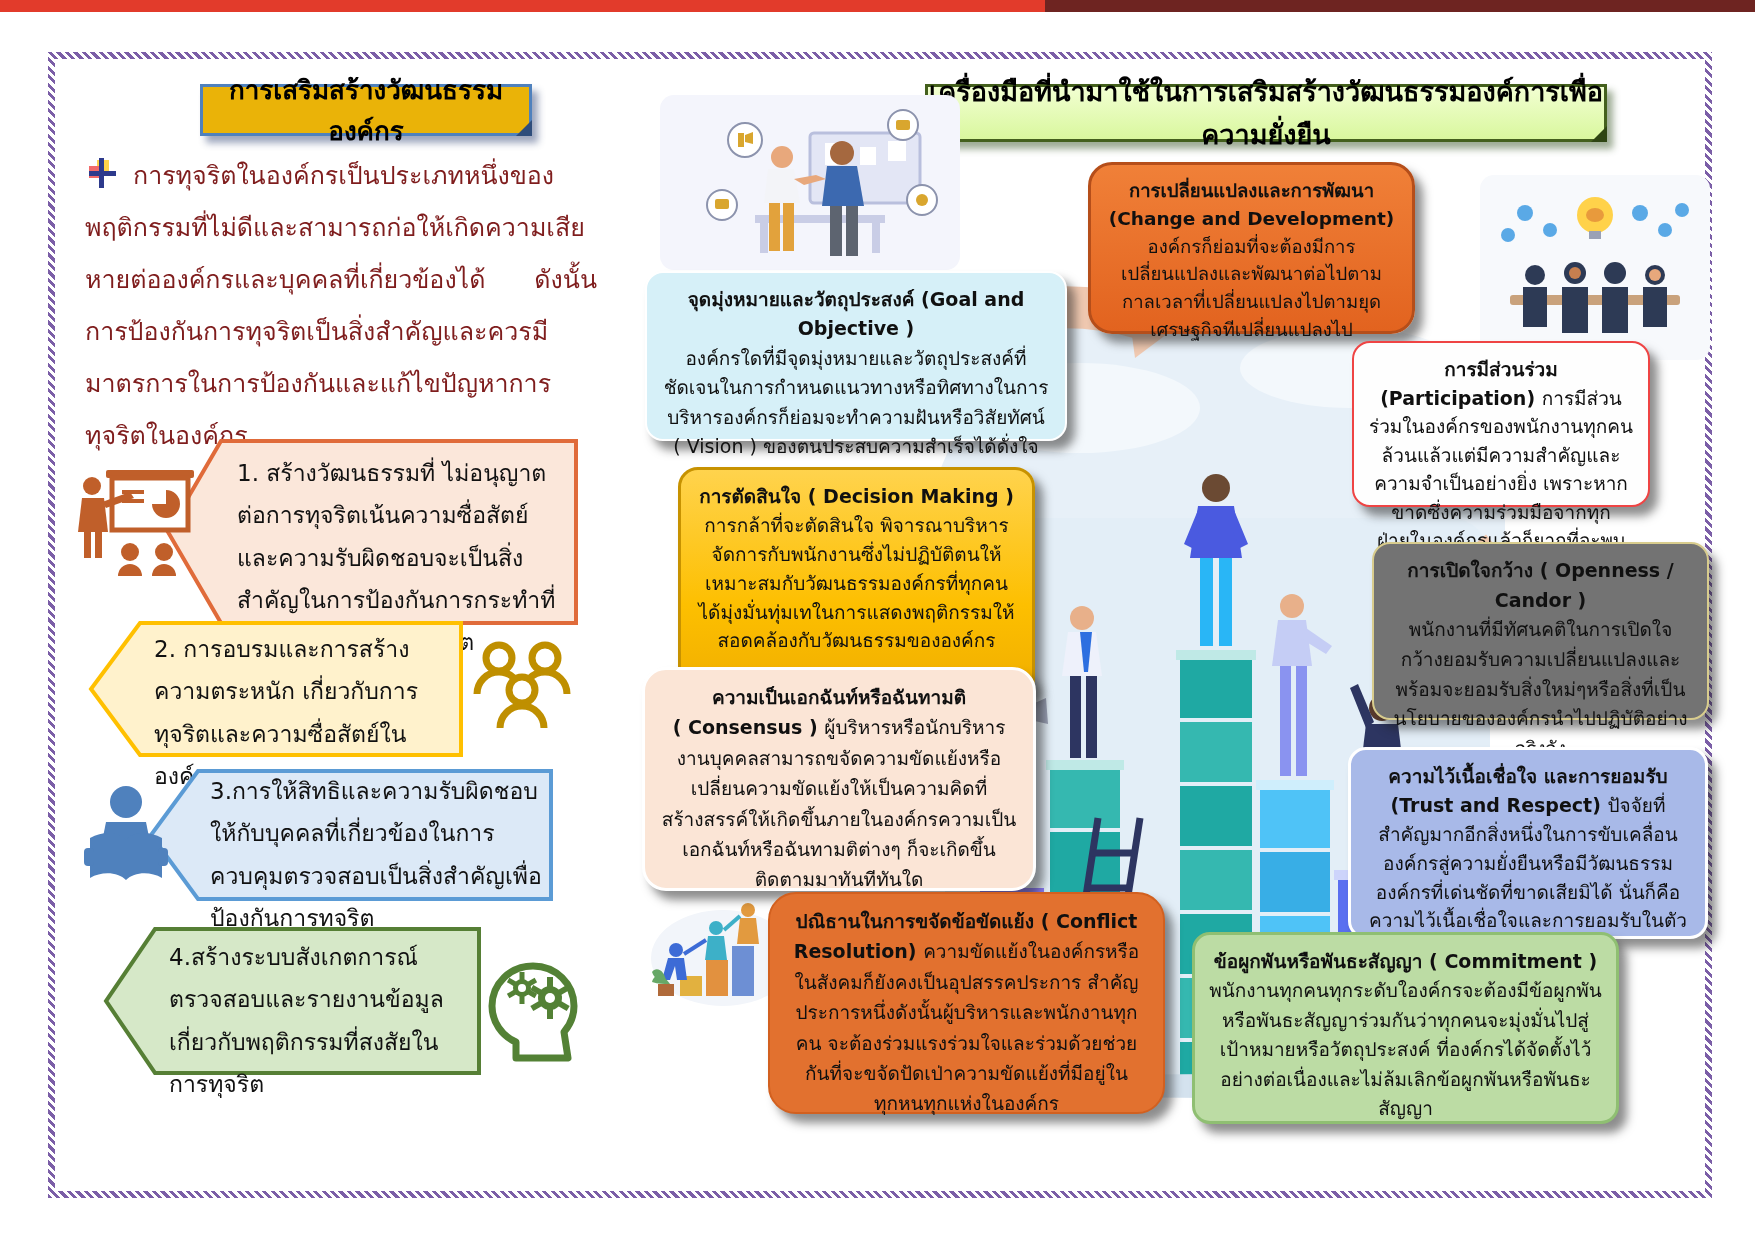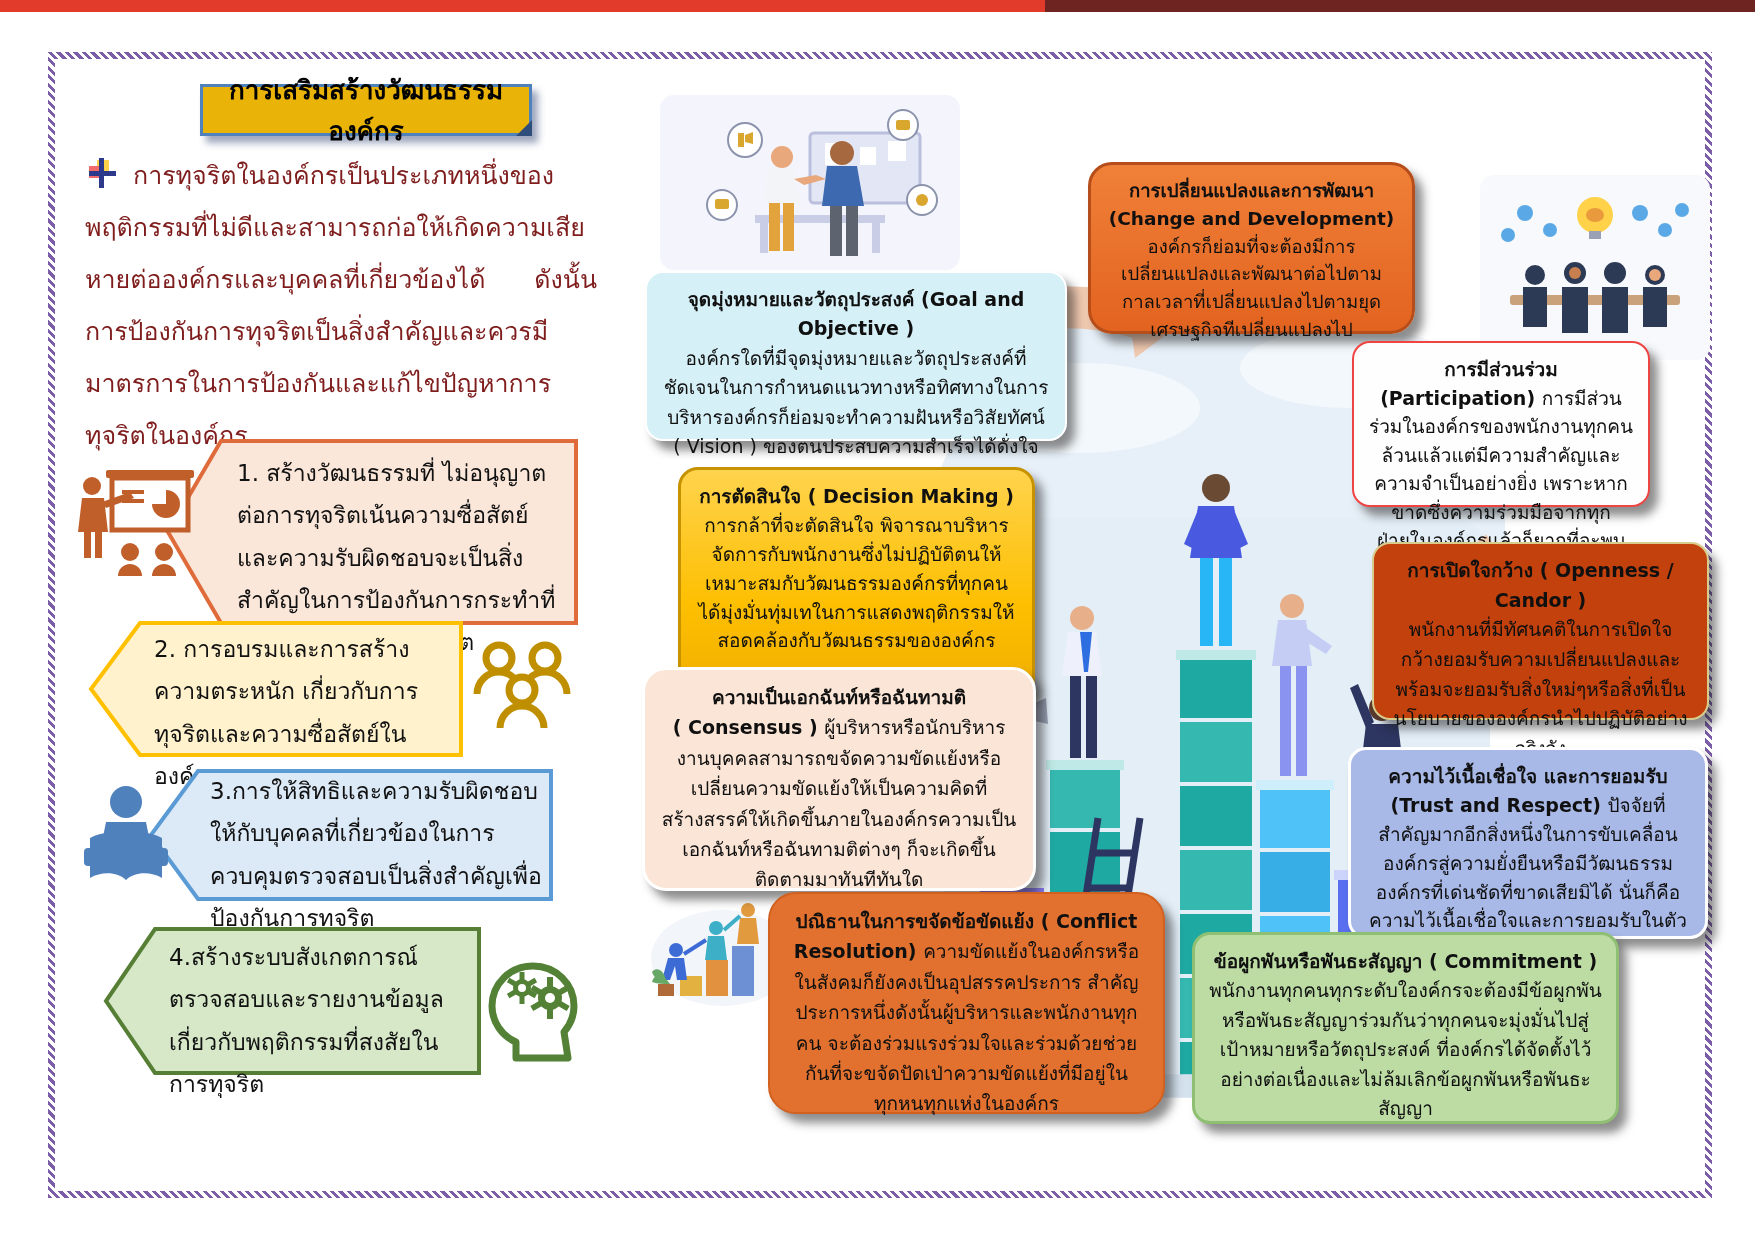--- a/index.html
+++ b/index.html
@@ -63,21 +63,21 @@
   .c-goal{left:645px; top:271px; width:422px; height:170px; background:#d6f0f8;
     border:2px solid #ffffff; font-size:19px; line-height:1.55;}
   .c-change{left:1088px; top:162px; width:327px; height:172px;
     background:linear-gradient(180deg,#f08038 0%,#e2631f 100%);
     border:3px solid #b54e1a; border-radius:24px; font-size:18.5px; line-height:1.5;}
   .c-part{left:1352px; top:341px; width:298px; height:166px; background:#fefefe;
     border:2px solid #ef4444; font-size:19px; line-height:1.5;}
   .c-dec{left:678px; top:467px; width:357px; height:232px;
     background:linear-gradient(180deg,#ffd34d 0%,#fdbf00 60%,#f0ae00 100%);
     border:3px solid #c79200; border-radius:20px; font-size:19px; line-height:1.52;}
-  .c-open{left:1372px; top:542px; width:337px; height:178px; background:#c2410c;
+  .c-open{left:1372px; top:542px; width:337px; height:178px; background:#737373;
     border:2px solid #d8cc8d; font-size:19px; line-height:1.56;}
   .c-cons{left:642px; top:667px; width:394px; height:224px; background:#fbe5d6;
     border:3px solid #ffffff; border-radius:24px; font-size:19px; line-height:1.6;}
   .c-trust{left:1348px; top:747px; width:360px; height:192px; background:#a8b9e8;
     border:3px solid #ffffff; font-size:19px; line-height:1.52;}
   .c-conf{left:768px; top:892px; width:397px; height:222px; background:#e2712f;
     border:2px solid #d2601f; border-radius:28px; font-size:19px; line-height:1.6;}
   .c-com{left:1192px; top:932px; width:427px; height:192px; background:#bcdca4;
     border:3px solid #8fbf72; font-size:19px; line-height:1.55;}
   
@@ -221,20 +221,24 @@
           <g transform="rotate(300)">
               <rect x="-3" y="-21" width="6" height="10"></rect>
             </g>
         </g>
         <circle cx="44" cy="48" r="4" fill="#ffffff"></circle>
         <circle cx="72" cy="58" r="5" fill="#ffffff"></circle>
       </g>
     </svg>
   </span>
 
+  <div class="hdr hdr-right">
+    <span>เครื่องมือที่นำมาใช้ในการเสริมสร้างวัฒนธรรมองค์การเพื่อความยั่งยืน</span>
+    <span class="fold"></span>
+  </div>
 
   <span class="illus" style="left:660px;top:95px;">
     <svg width="300" height="175" viewBox="0 0 300 175">
       <rect x="0" y="0" width="300" height="175" rx="14" fill="#f4f5fc"></rect>
       <rect x="150" y="38" width="110" height="70" rx="4" fill="#e3e6f5" stroke="#b9bfdd" stroke-width="3"></rect>
       <rect x="165" y="48" width="18" height="22" fill="#ffffff"></rect>
       <rect x="200" y="52" width="16" height="18" fill="#ffffff"></rect>
       <rect x="228" y="46" width="18" height="20" fill="#ffffff"></rect>
       <rect x="95" y="120" width="130" height="8" fill="#c9cde6"></rect>
       <rect x="100" y="128" width="8" height="30" fill="#c9cde6"></rect>

